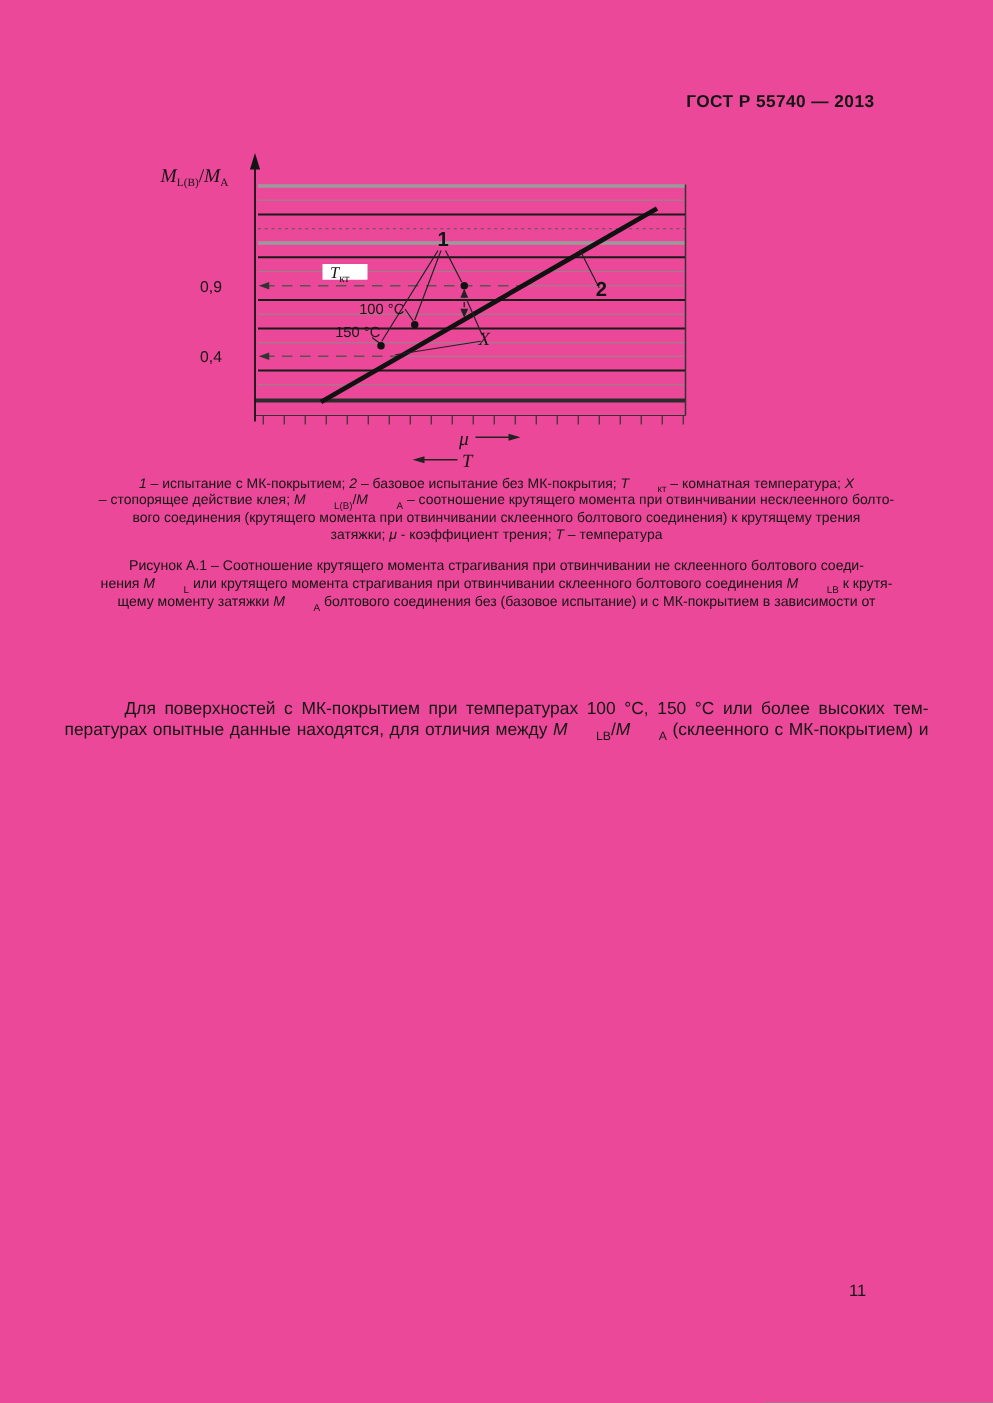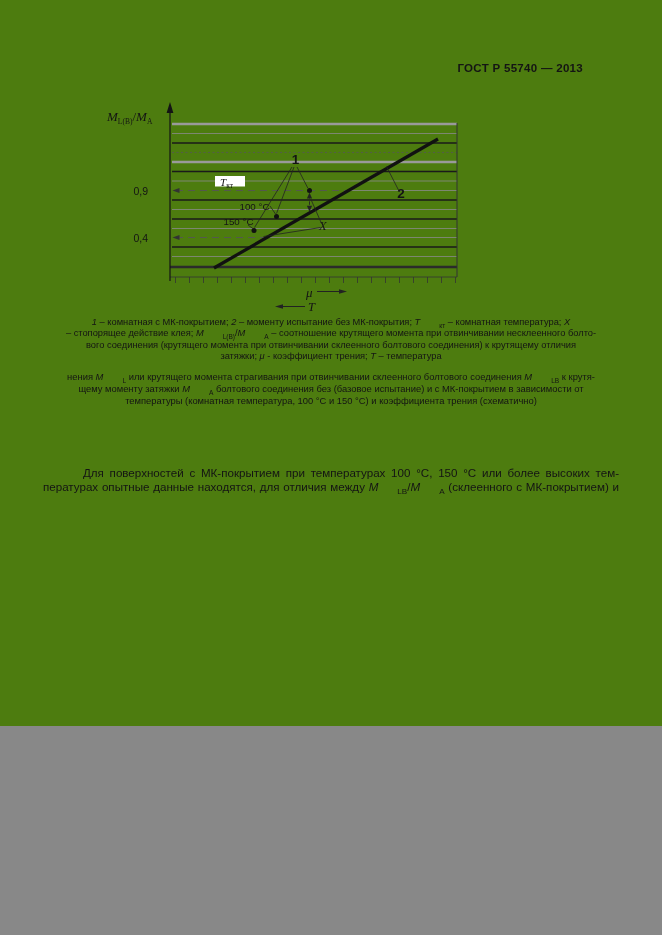--- a/index.html
+++ b/index.html
@@ -1,17 +1,17 @@
 <!DOCTYPE html>
 <html><head>
 <meta charset="utf-8">
 <style>
   html,body{margin:0;padding:0;background:#888;}
   .page{
-    position:relative;width:662px;height:726px;margin:0 auto;background:#4d7c0f;
+    position:relative;width:662px;height:935px;margin:0 auto;background:#ec4899;
     font-family:"Liberation Sans", sans-serif;color:#141414;overflow:hidden;
   }
   .hdr{position:absolute;top:62px;right:79px;font-size:11.5px;font-weight:bold;letter-spacing:.3px;}
   .chart{position:absolute;left:80px;top:95px;width:420px;height:225px;}
   .legend{position:absolute;top:317px;left:40px;width:582px;text-align:center;
           font-size:9.3px;line-height:11.3px;}
   .figcap{position:absolute;top:371px;left:40px;width:582px;text-align:center;
           font-size:9.4px;line-height:12.2px;}
   .bodytxt{position:absolute;top:431px;left:43px;width:576px;font-size:11.6px;line-height:13.8px;margin-top:35px;}
   .bodytxt .just{text-align:justify;text-align-last:justify;}
@@ -97,30 +97,30 @@
       </g>
       <g>
         <polygon points="195,211.5 203,209.2 203,213.8" fill="#222"></polygon>
         <path d="M202 211.5H225" stroke="#222" stroke-width="1" fill="none"></path>
         <text class="ser" x="228" y="216" font-size="12.5" font-style="italic">T</text>
       </g>
     </svg>
   </div>
 
   <div class="legend">
-    <div><span class="it">1</span><span> – комнатная с МК-покрытием; </span><span class="it">2</span><span> – моменту испытание без МК-покрытия; </span><span class="it">T</span><sub>кт</sub><span> – комнатная температура; </span><span class="it">X</span></div>
+    <div><span class="it">1</span><span> – испытание с МК-покрытием; </span><span class="it">2</span><span> – базовое испытание без МК-покрытия; </span><span class="it">T</span><sub>кт</sub><span> – комнатная температура; </span><span class="it">X</span></div>
     <div><span>– стопорящее действие клея; </span><span class="it">M</span><sub>L(B)</sub><span>/</span><span class="it">M</span><sub>A</sub><span> – соотношение крутящего момента при отвинчивании несклеенного болто-</span></div>
-    <div><span>вого соединения (крутящего момента при отвинчивании склеенного болтового соединения) к крутящему отличия</span></div>
+    <div><span>вого соединения (крутящего момента при отвинчивании склеенного болтового соединения) к крутящему трения</span></div>
     <div><span>затяжки; </span><span class="it">μ</span><span> - коэффициент трения; </span><span class="it">T</span><span> – температура</span></div>
   </div>
 
   <div class="figcap">
+    <div><span>Рисунок А.1 – Соотношение крутящего момента страгивания при отвинчивании не склеенного болтового соеди-</span></div>
     <div><span>нения </span><span class="it">M</span><sub>L</sub><span> или крутящего момента страгивания при отвинчивании склеенного болтового соединения </span><span class="it">M</span><sub>LB</sub><span> к крутя-</span></div>
     <div><span>щему моменту затяжки </span><span class="it">M</span><sub>A</sub><span> болтового соединения без (базовое испытание) и с МК-покрытием в зависимости от</span></div>
-    <div><span>температуры (комнатная температура, 100 °С и 150 °С) и коэффициента трения (схематично)</span></div>
   </div>
 
   <div class="bodytxt">
     <div class="just ind"><span>Для поверхностей с МК-покрытием при температурах 100 °С, 150 °С или более высоких тем-</span></div>
     <div class="just"><span>пературах опытные данные находятся, для отличия между </span><span class="it">M</span><sub>LB</sub><span>/</span><span class="it">M</span><sub>A</sub><span> (склеенного с МК-покрытием) и</span></div>
   </div>
 
   <div class="pagenum">11</div>
 
 </div>

